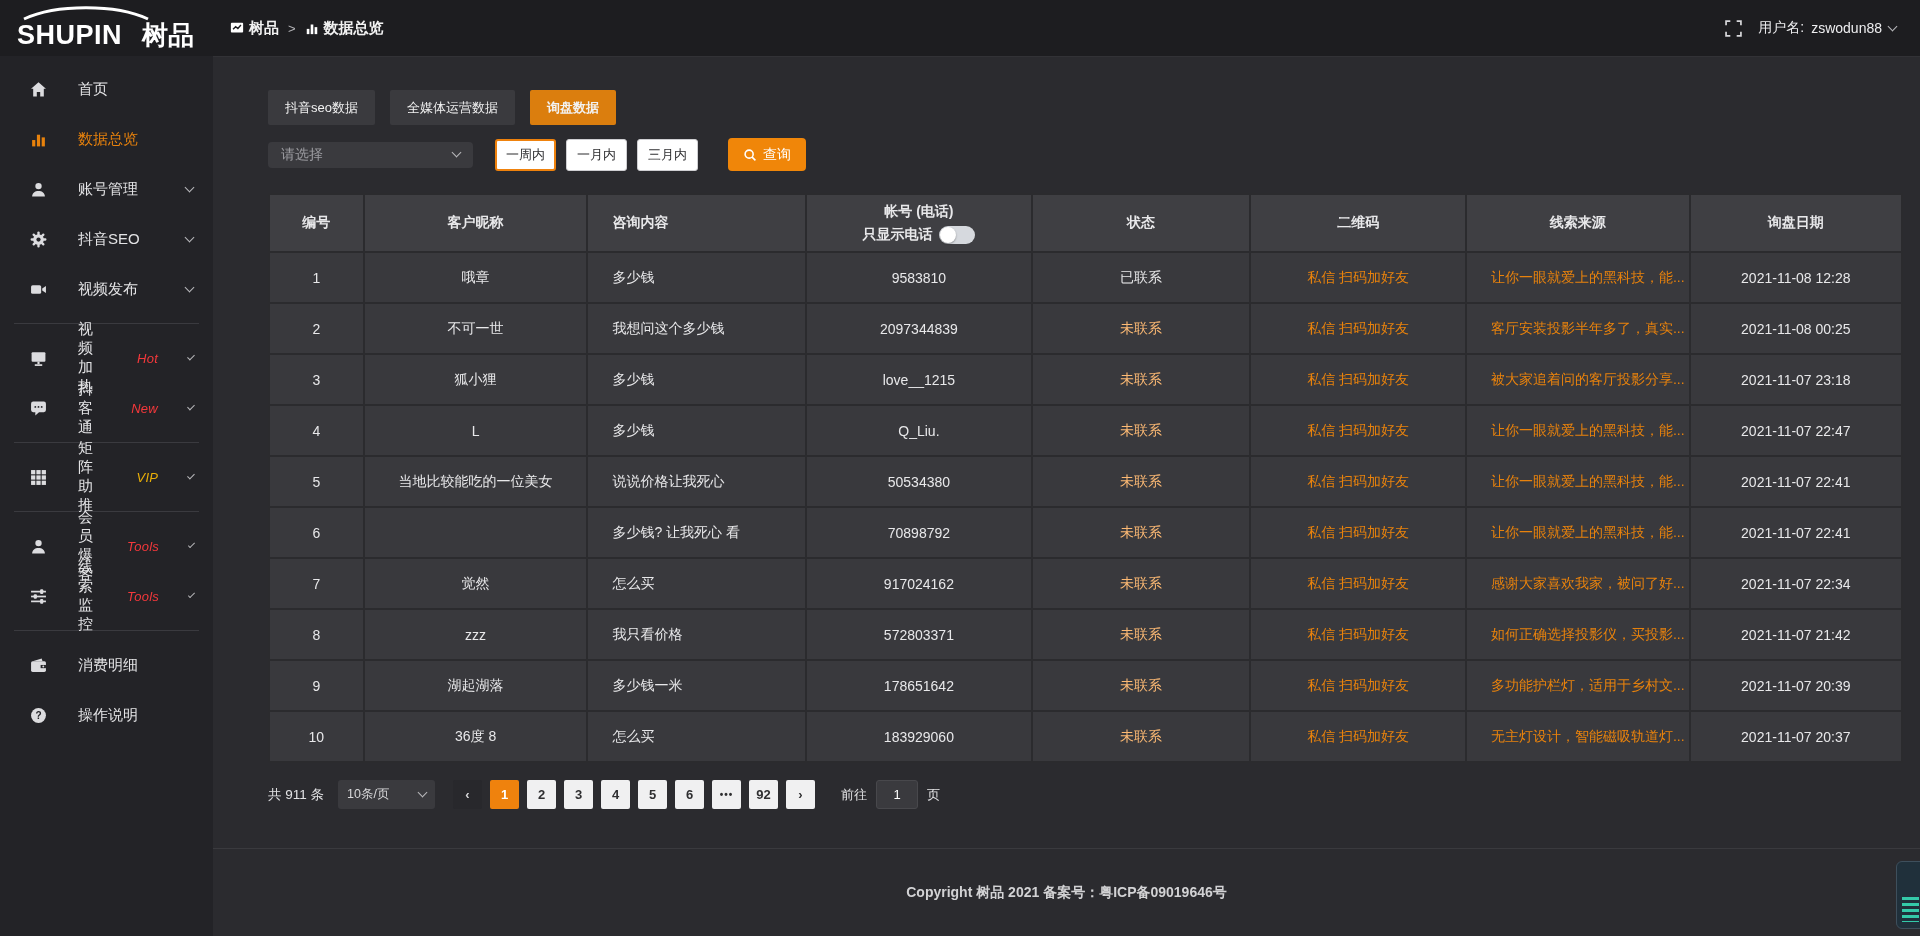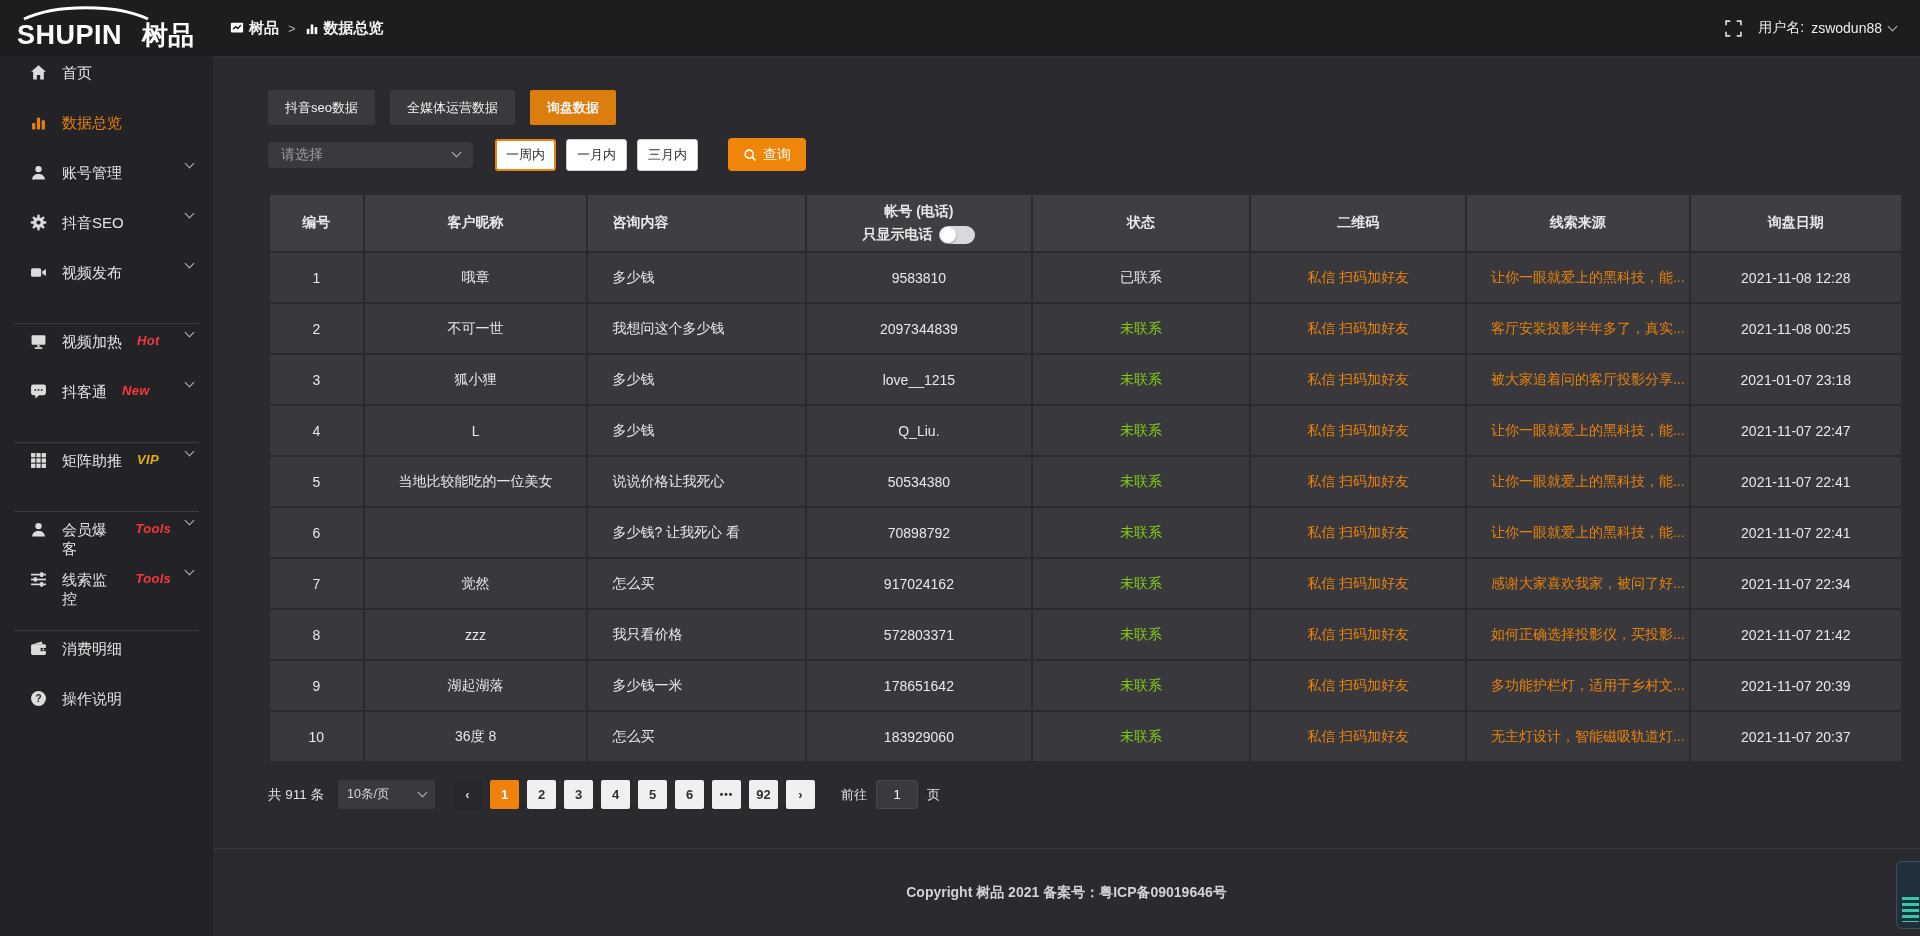--- a/index.html
+++ b/index.html
@@ -17,24 +17,24 @@
   .user-name { display:flex; align-items:center; gap:7px; cursor:pointer; }
   .chev { width:7px; height:7px; border-right:1.6px solid #b8b8bb; border-bottom:1.6px solid #b8b8bb; transform:rotate(45deg); margin-top:-4px; display:inline-block; }
 
   
   .body-row { flex:1; display:flex; min-height:0; }
   .sidebar { width:213px; flex:0 0 auto; background:#232327; padding-top:8px; }
   .main { flex:1; display:flex; flex-direction:column; background:#2b2b2f; border-top:1px solid #323236; min-width:0; }
   .content { padding:33px 17px 0 55px; }
 
   
-  .side-item { height:50px; display:flex; align-items:flex-start; padding:0 20px 0 30px; gap:15px; font-size:15px; color:#e3e3e5; cursor:pointer; }
+  .side-item { height:50px; display:flex; align-items:center; padding:0 20px 0 30px; gap:31px; font-size:15px; color:#e3e3e5; cursor:pointer; }
   .side-item .icon { width:17px; height:17px; display:flex; align-items:center; flex:0 0 auto; }
   .side-item.active { color:#e8820c; }
-  .badge { font-size:13px; font-style:italic; font-weight:bold; letter-spacing:.3px; }
+  .badge { font-size:13px; font-style:italic; font-weight:normal; letter-spacing:.3px; }
   .badge.red { color:#f5383b; }
   .badge.yellow { color:#e8ae08; }
   .side-item .chev { margin-left:auto; }
   .side-divider { height:1px; background:#3a3a3f; margin:9px 14px; }
 
   
   .tabs { display:flex; gap:15px; }
   .tab { background:#3a3a3e; color:#f2f2f2; font-size:13px; height:35px; padding:16px 17px; display:flex; align-items:center; border-radius:2px; cursor:pointer; }
   .tab.active { background:#db7e0e; font-weight:bold; }
 
@@ -43,21 +43,21 @@
   .select { width:205px; height:26px; background:#3a3a3e; border-radius:4px; display:flex; align-items:center; justify-content:space-between; padding:0 13px; color:#9c9ca1; font-size:14px; margin-right:22px; cursor:pointer; }
   .range-btn { height:32px; padding:0 10px; background:#ffffff; border:1px solid #cfcfd2; color:#2e2e30; font-size:13px; display:flex; align-items:center; border-radius:3px; margin-right:10px; cursor:pointer; }
   .range-btn.active { border:2px solid #ef820d; padding:0 9px; }
   .query-btn { height:33px; padding:0 15px; margin-left:20px; background:#f08609; border-radius:4px; color:#fff; font-size:14px; display:flex; align-items:center; gap:6px; cursor:pointer; }
 
   
   table { margin-top:22px; width:100%; border-collapse:collapse; table-layout:fixed; background:#39393d; }
   th, td { border:2px solid #2b2b2e; font-size:14px; color:#e8e8ea; text-align:center; height:51px; padding:0 10px; overflow:hidden; white-space:nowrap; }
   th { background:#3f3f43; height:58px; font-weight:bold; }
   td.left, th.left { text-align:left; padding-left:24px; }
-  .orange { color:#84cc16; }
+  .orange { color:#fdba74; }
   .link { color:#e8820c; cursor:pointer; }
   .hdr-sub { display:flex; align-items:center; justify-content:center; gap:7px; margin-top:5px; font-weight:bold; font-size:14px; }
   .switch { width:36px; height:18px; border-radius:9px; background:#d6d9de; position:relative; display:inline-block; cursor:pointer; flex:0 0 auto; }
   .switch::after { content:""; position:absolute; left:1px; top:1px; width:16px; height:16px; border-radius:50%; background:#fff; box-shadow:0 1px 2px rgba(0,0,0,.35); }
 
   
   .pagination { display:flex; align-items:center; margin-top:17px; font-size:13px; color:#e2e2e4; }
   .pg-total { margin-right:14px; font-size:13.5px; }
   .page-size { width:97px; height:29px; background:#3a3a3e; border-radius:3px; display:flex; align-items:center; justify-content:space-between; padding:0 9px; font-size:12.5px; color:#d8d8da; margin-right:18px; cursor:pointer; }
   .pg-btn { min-width:29px; height:29px; padding:0 5px; background:#f0f0f1; color:#2f2f31; display:flex; align-items:center; justify-content:center; border-radius:2px; font-size:13px; font-weight:bold; margin-right:8px; cursor:pointer; }
@@ -373,21 +373,21 @@
               <td>2021-11-08 00:25</td>
             </tr>
             <tr>
               <td>3</td>
               <td>狐小狸</td>
               <td class="left">多少钱</td>
               <td>love__1215</td>
               <td class="orange">未联系</td>
               <td class="link">私信 扫码加好友</td>
               <td class="left link">被大家追着问的客厅投影分享...</td>
-              <td>2021-01-07 23:18</td>
+              <td>2021-11-07 23:18</td>
             </tr>
             <tr>
               <td>4</td>
               <td>L</td>
               <td class="left">多少钱</td>
               <td>Q_Liu.</td>
               <td class="orange">未联系</td>
               <td class="link">私信 扫码加好友</td>
               <td class="left link">让你一眼就爱上的黑科技，能...</td>
               <td>2021-11-07 22:47</td>

